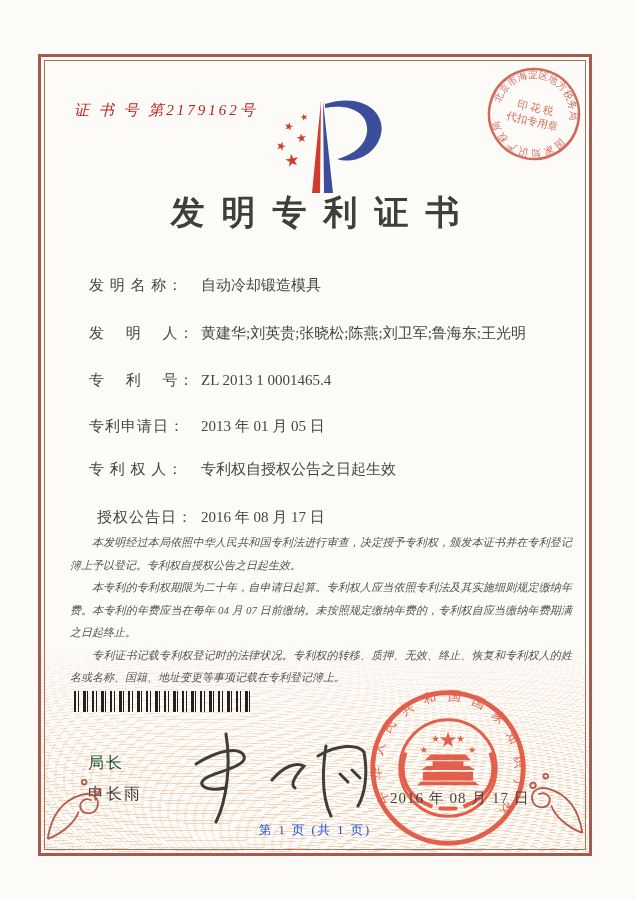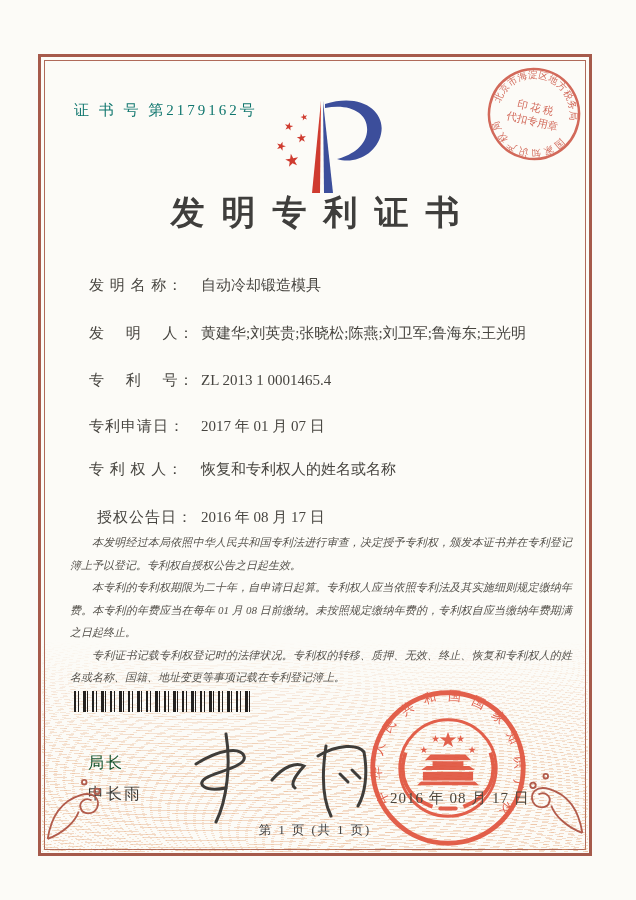--- a/index.html
+++ b/index.html
@@ -21,21 +21,21 @@
     position:absolute; left:42px; top:640px; width:546px; height:212px;
     background:
       repeating-radial-gradient(ellipse 900px 160px at 30% -40px, rgba(223,150,96,.34) 0 1.4px, rgba(0,0,0,0) 1.4px 8px),
       repeating-radial-gradient(ellipse 1000px 190px at 75% 260px, rgba(223,150,96,.26) 0 1.4px, rgba(0,0,0,0) 1.4px 9px);
     -webkit-mask-image:linear-gradient(to bottom, rgba(0,0,0,0) 0, rgba(0,0,0,.55) 28%, #000 62%);
     mask-image:linear-gradient(to bottom, rgba(0,0,0,0) 0, rgba(0,0,0,.55) 28%, #000 62%);
   }
   
   .cert-no{
     position:absolute; left:74px; top:101px;
-    font-size:15px; color:#0f766e; letter-spacing:3px;
+    font-size:15px; color:#b91c1c; letter-spacing:3px;font-style:italic;
   }
   .logo{ position:absolute; left:252px; top:96px; width:136px; height:104px; }
   .title{
     position:absolute; left:38px; top:190px; width:554px;
     text-align:center; font-size:34px; font-weight:600; color:#3f3e3c;
     letter-spacing:17px; text-indent:17px;
   }
   .fields{ position:absolute; left:77px; top:272px; width:480px; font-size:15px; color:#474540;}
   .field-row{ position:absolute; left:12px; white-space:nowrap; }
   .field-row .lab{ display:inline-block; min-width:112px; letter-spacing:1px; }
@@ -59,21 +59,21 @@
   .director-name { position:absolute; left:88px; top:784px; font-size:16px; color:#3d3b37; letter-spacing:2px;}
   .signature{ position:absolute; left:168px; top:722px; width:205px; height:108px; }
   .office-seal{ position:absolute; left:366px; top:686px; width:164px; height:164px; opacity:.9;}
   .tax-seal{ position:absolute; left:484px; top:64px; width:100px; height:100px; opacity:.82; transform:rotate(13deg);}
   .seal-date{
     position:absolute; left:390px; top:789px; z-index:5;
     font-size:15px; color:#4b463c; letter-spacing:1px; white-space:nowrap;
   }
   .footer-page{
     position:absolute; left:38px; top:822px; width:554px; text-align:center;
-    font-size:12.5px; color:#404040; letter-spacing:2px;
+    font-size:12.5px; color:#1d4ed8; letter-spacing:2px;
   }
   .corner-ornament{ position:absolute; width:64px; height:76px; }
   .corner-left { left:44px;  top:768px; }
   .corner-right{ left:522px; top:762px; transform:scaleX(-1); }
   svg text{ font-family:"Liberation Serif","DejaVu Serif",serif; }
 </style>
 </head>
 <body>
 
 <div class="page">
@@ -120,33 +120,33 @@
     <div class="field-row f0">
       <span class="lab">发 明 名 称：</span><span>自动冷却锻造模具</span>
     </div>
     <div class="field-row f1">
       <span class="lab">发　 明　 人：</span><span>黄建华;刘英贵;张晓松;陈燕;刘卫军;鲁海东;王光明</span>
     </div>
     <div class="field-row f2">
       <span class="lab">专　 利　 号：</span><span>ZL 2013 1 0001465.4</span>
     </div>
     <div class="field-row f3">
-      <span class="lab">专利申请日：</span><span>2017 年 01 月 07 日</span>
+      <span class="lab">专利申请日：</span><span>2013 年 01 月 05 日</span>
     </div>
     <div class="field-row f4">
-      <span class="lab">专 利 权 人：</span><span>恢复和专利权人的姓名或名称</span>
+      <span class="lab">专 利 权 人：</span><span>专利权自授权公告之日起生效</span>
     </div>
     <div class="field-row f5">
       <span class="lab">授权公告日：</span><span>2016 年 08 月 17 日</span>
     </div>
   </div>
 
   <div class="body-text">
     <p>本发明经过本局依照中华人民共和国专利法进行审查，决定授予专利权，颁发本证书并在专利登记簿上予以登记。专利权自授权公告之日起生效。</p>
-    <p>本专利的专利权期限为二十年，自申请日起算。专利权人应当依照专利法及其实施细则规定缴纳年费。本专利的年费应当在每年 01 月 08 日前缴纳。未按照规定缴纳年费的，专利权自应当缴纳年费期满之日起终止。</p>
+    <p>本专利的专利权期限为二十年，自申请日起算。专利权人应当依照专利法及其实施细则规定缴纳年费。本专利的年费应当在每年 04 月 07 日前缴纳。未按照规定缴纳年费的，专利权自应当缴纳年费期满之日起终止。</p>
     <p>专利证书记载专利权登记时的法律状况。专利权的转移、质押、无效、终止、恢复和专利权人的姓名或名称、国籍、地址变更等事项记载在专利登记簿上。</p>
   </div>
 
   <div class="barcode"></div>
 
   <div class="director-label">局长</div>
   <div class="director-name">申长雨</div>
 
   <svg class="signature" viewBox="0 0 205 108">
     <g fill="none" stroke="#3f3d3a" stroke-width="3" stroke-linecap="round">

